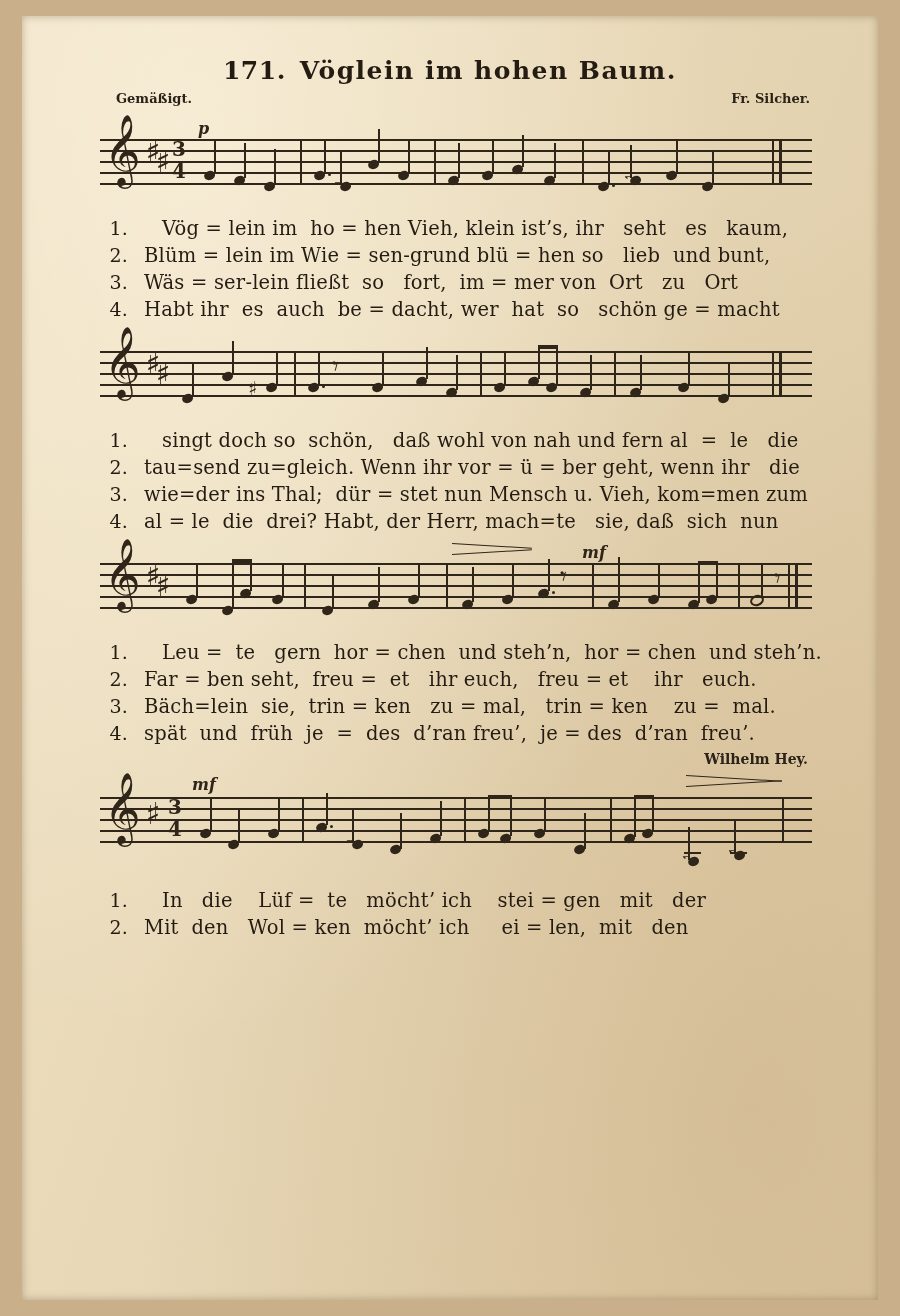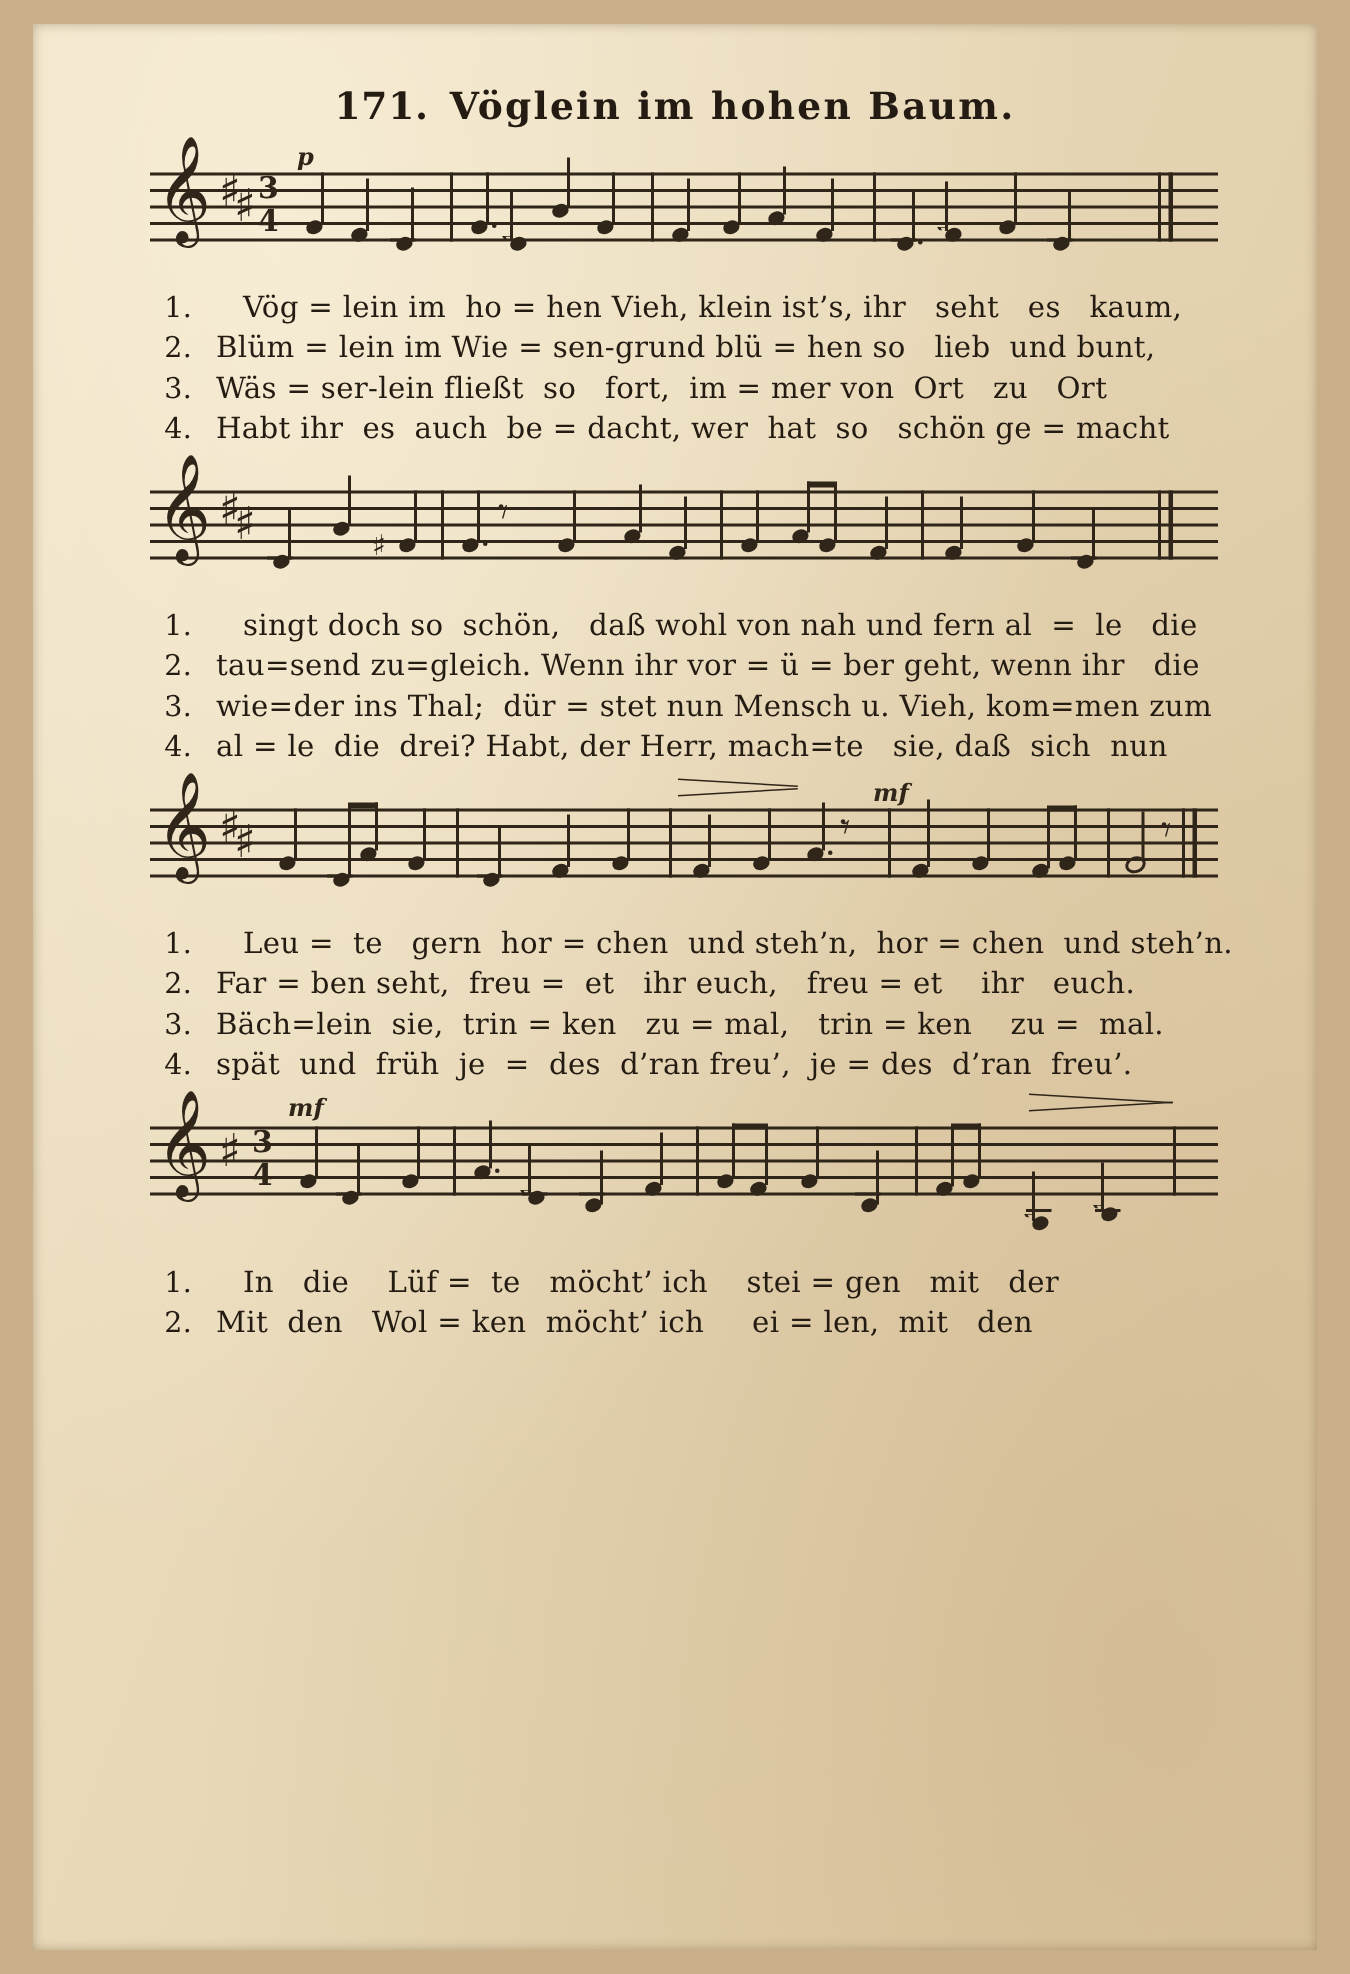--- a/index.html
+++ b/index.html
@@ -278,20 +278,24 @@
 <body>
 
 <div class="page">
   <div class="inner">
 
 
     <div class="song-title">
       <span class="num">171.</span><span class="ttl">Vöglein im hohen Baum.</span>
     </div>
 
+    <div class="meta-row">
+      <span class="tempo">Gemäßigt.</span>
+      <span class="composer">Fr. Silcher.</span>
+    </div>
 
     <div class="staff-wrap">
       <div class="staff">
         <div class="line"></div>
         <div class="line"></div>
         <div class="line"></div>
         <div class="line"></div>
         <div class="line"></div>
       </div>
       <div class="clef">𝄞</div>
@@ -535,20 +539,21 @@
       <div class="lyric-line">
         <span class="ln">3.</span>
         <span class="tx">Bäch=lein  sie,  trin = ken   zu = mal,   trin = ken    zu =  mal.</span>
       </div>
       <div class="lyric-line">
         <span class="ln">4.</span>
         <span class="tx">spät  und  früh  je  =  des  d’ran freu’,  je = des  d’ran  freu’.</span>
       </div>
     </div>
 
+    <div class="author">Wilhelm Hey.</div>
 
 
 
     <div class="staff-wrap" style="height:110px;">
       <div class="staff">
         <div class="line"></div>
         <div class="line"></div>
         <div class="line"></div>
         <div class="line"></div>
         <div class="line"></div>

